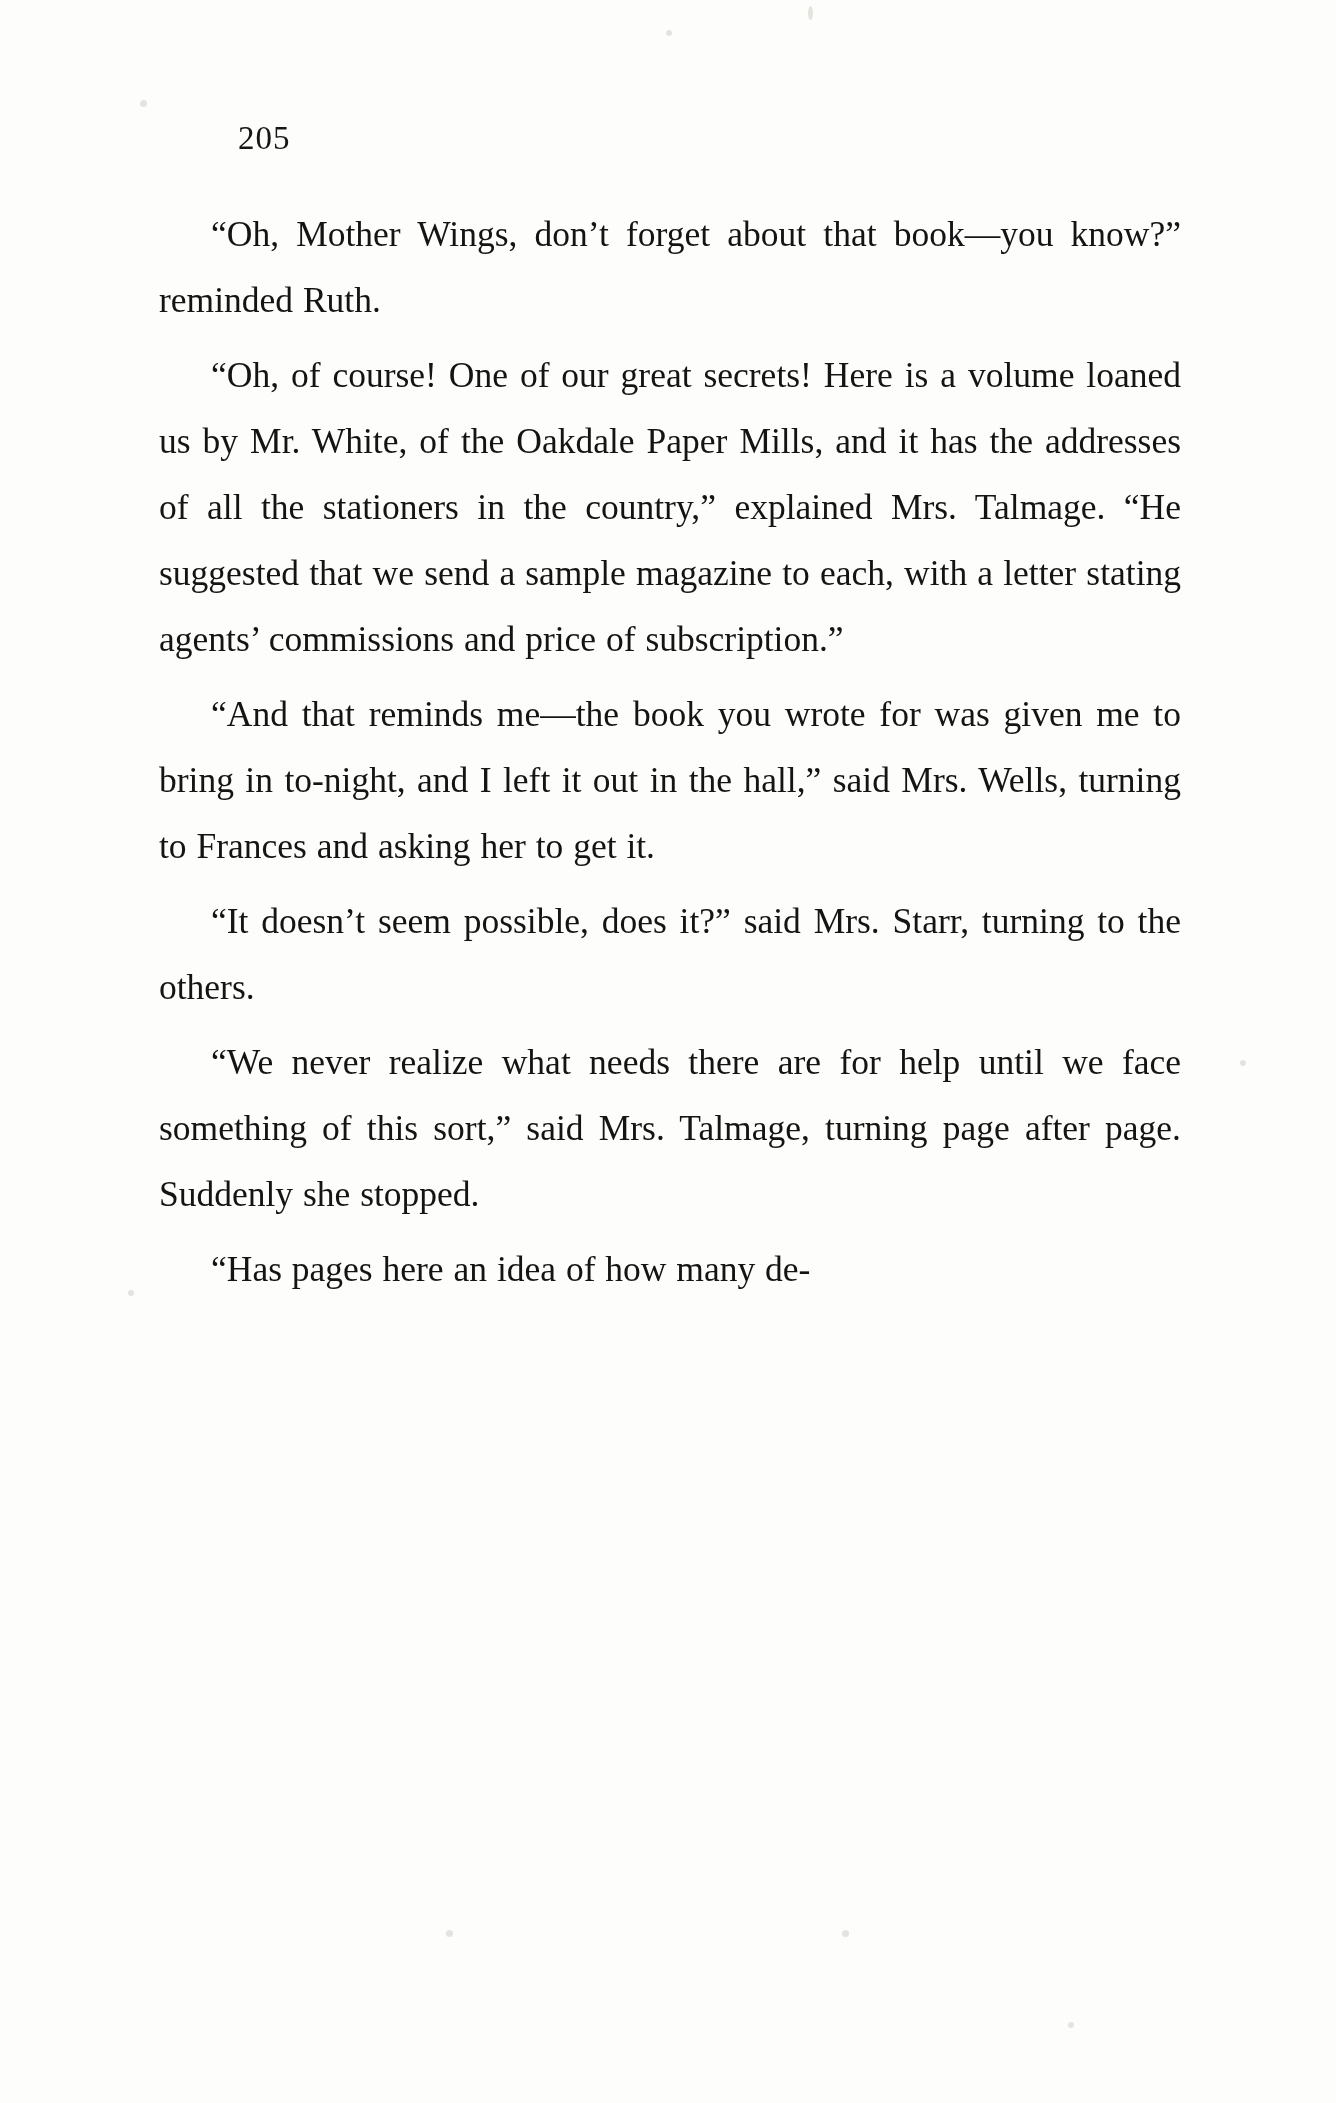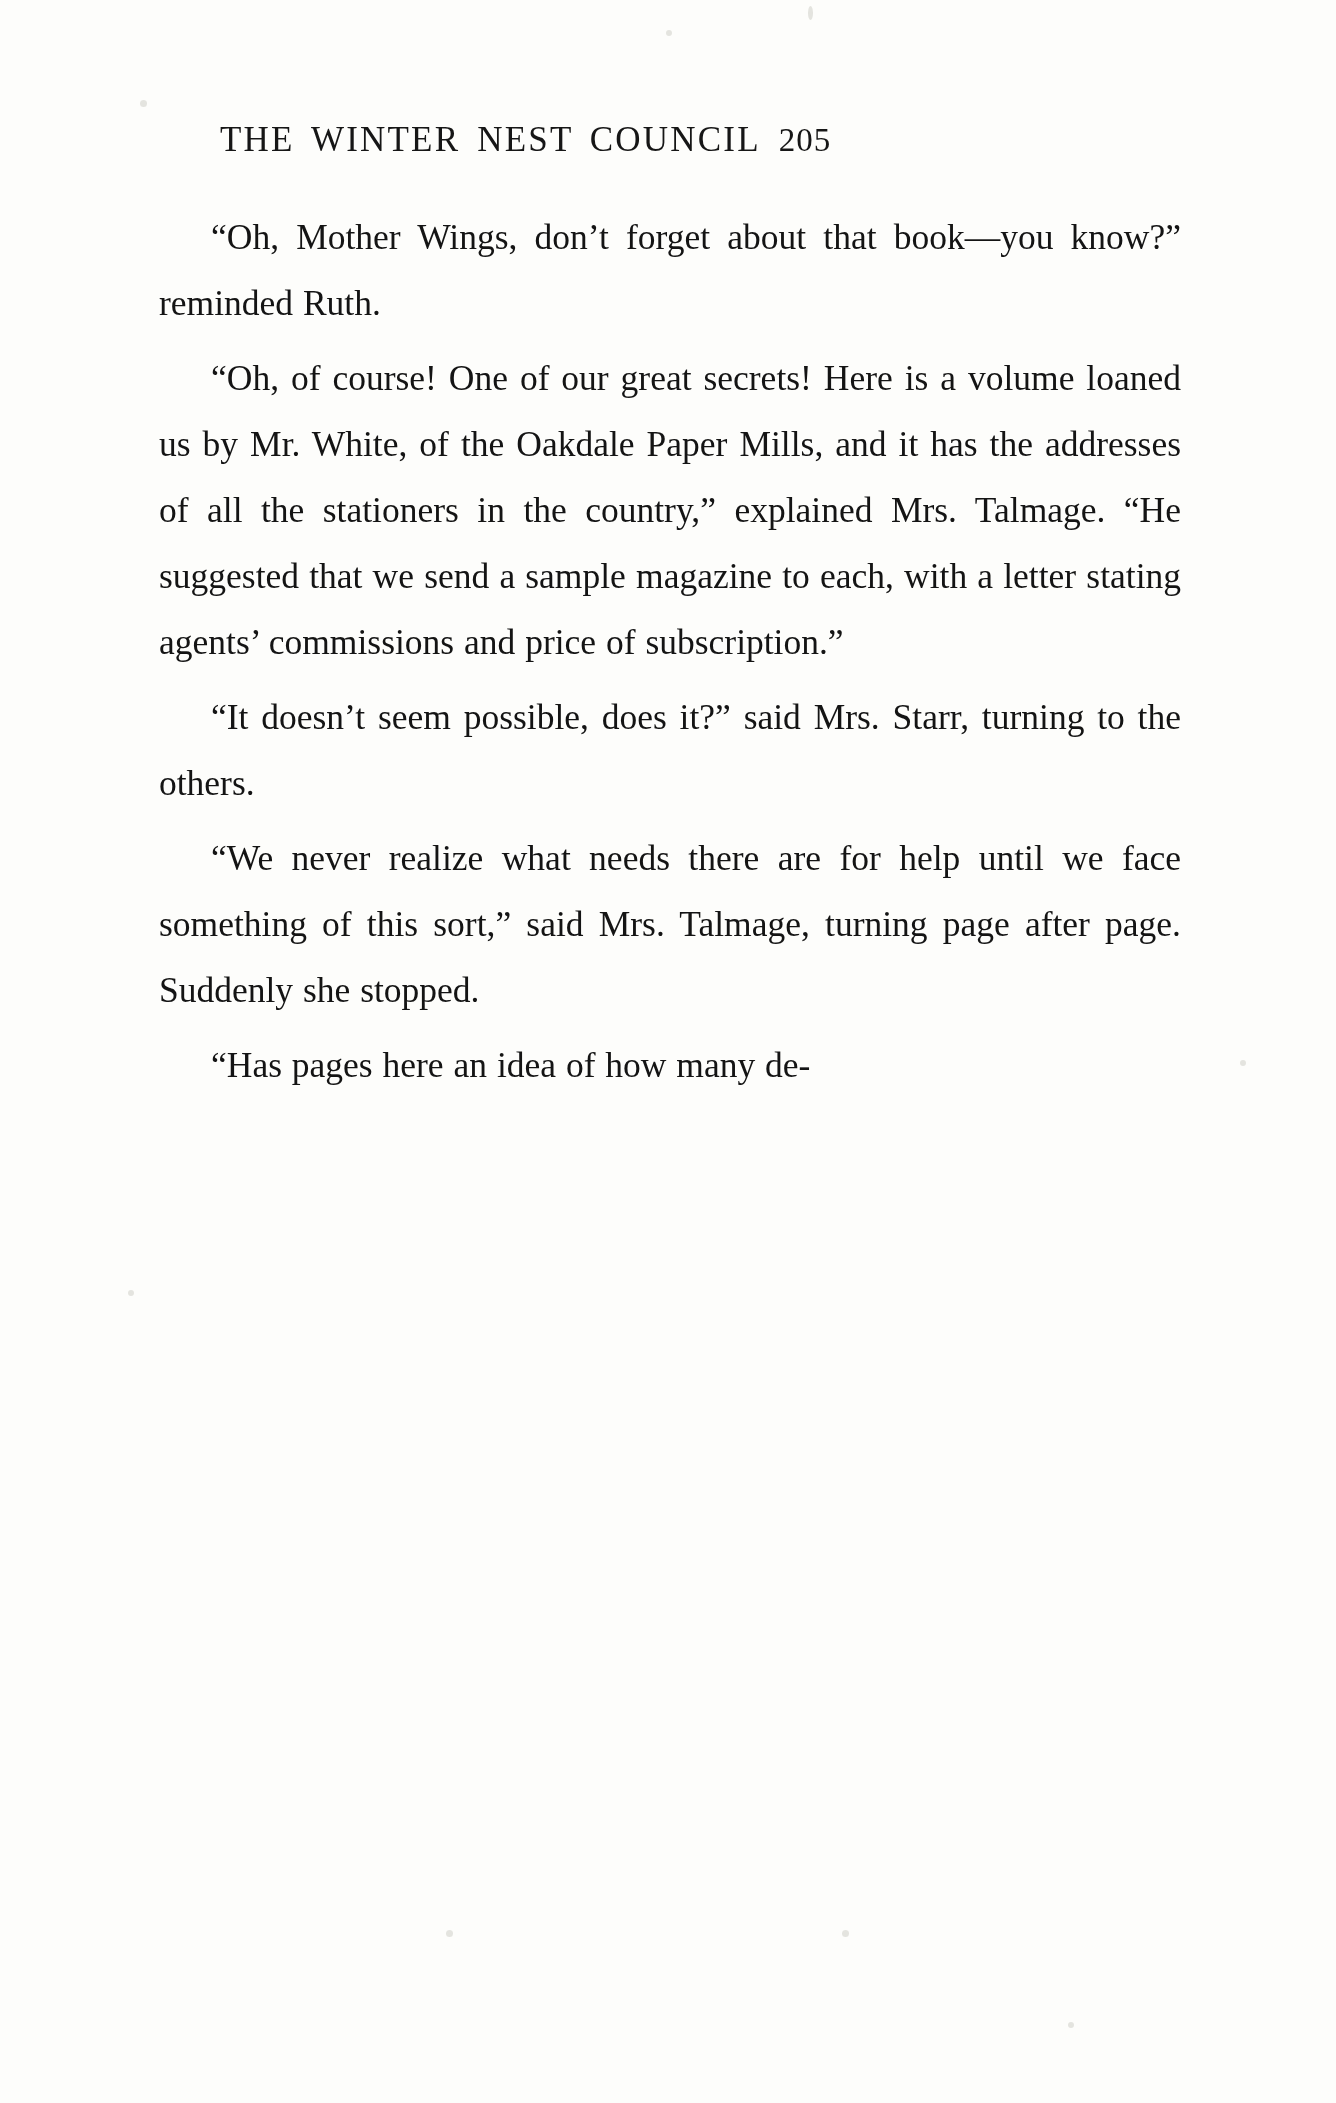--- a/index.html
+++ b/index.html
@@ -81,26 +81,26 @@
   <span class="speck" style="left:140px; top:100px; width:7px; height:7px;"></span>
   <span class="speck" style="left:1240px; top:1060px; width:6px; height:6px;"></span>
   <span class="speck" style="left:128px; top:1290px; width:6px; height:6px;"></span>
   <span class="speck" style="left:446px; top:1930px; width:7px; height:7px;"></span>
   <span class="speck" style="left:842px; top:1930px; width:7px; height:7px;"></span>
   <span class="speck" style="left:1068px; top:2022px; width:6px; height:6px;"></span>
 
   <div class="content">
 
     <div class="running-head">
-      <span class="head-title">THE  WINTER  NEST  COUNCIL</span>
       <span class="head-folio">205</span>
     </div>
 
     <div class="body-text">
       <p>“Oh, Mother Wings, don’t forget about that book—you know?” reminded Ruth.</p>
       <p>“Oh, of course!  One of our great secrets!  Here is a volume loaned us by Mr. White, of the Oakdale Paper Mills, and it has the addresses of all the stationers in the country,” explained Mrs. Talmage.  “He suggested that we send a sample magazine to each, with a letter stating agents’ commissions and price of subscription.”</p>
+      <p>“And that reminds me—the book you wrote for was given me to bring in to-night, and I left it out in the hall,” said Mrs. Wells, turning to Frances and asking her to get it.</p>
       <p>“It doesn’t seem possible, does it?” said Mrs. Starr, turning to the others.</p>
       <p>“We never realize what needs there are for help until we face something of this sort,” said Mrs. Talmage, turning page after page.  Suddenly she stopped.</p>
       <p class="last">“Has pages here an idea of how many de-</p>
     </div>
 
   </div>
 </div>
 
 </body></html>

